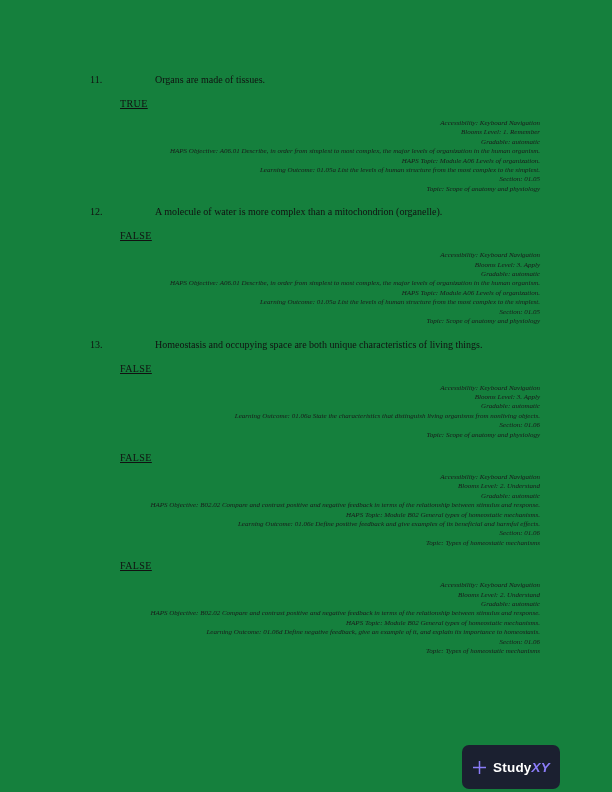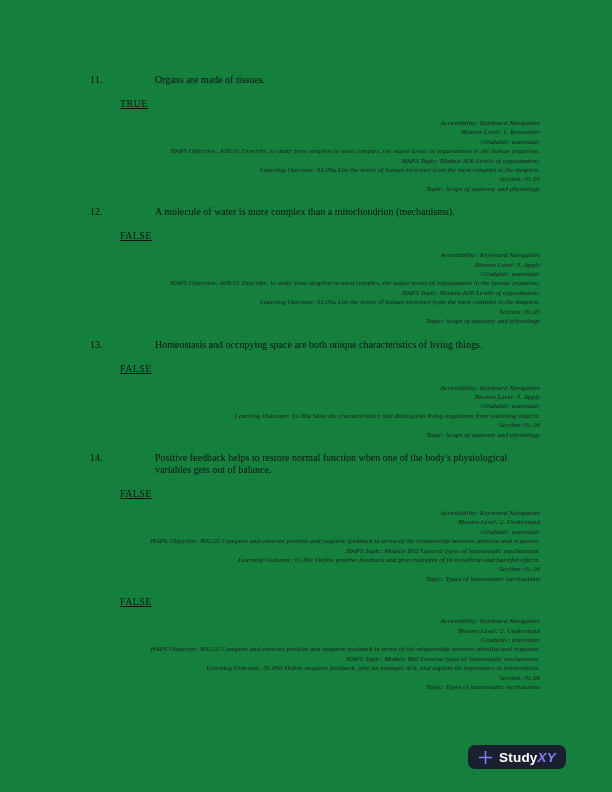--- a/index.html
+++ b/index.html
@@ -60,22 +60,22 @@
     font-style: italic;
     font-size: 7px;
     line-height: 9.4px;
     white-space: pre-line;
     margin-bottom: 12px;
     color: #1a1a1a;
   }
   .brand-badge {
     position: absolute;
     top: 745px;
-    right: 46px;
-    height: 24px;
+    right: 52px;
+    height: 44px;
     padding: 0 10px;
     display: flex;
     align-items: center;
     gap: 6px;
     border-radius: 7px;
     font-family: "Liberation Sans", sans-serif;
     font-weight: bold;
     font-size: 13.5px;
     cursor: pointer;
   }
@@ -106,21 +106,21 @@
 HAPS Objective: A06.01 Describe, in order from simplest to most complex, the major levels of organization in the human organism.
 HAPS Topic: Module A06 Levels of organization.
 Learning Outcome: 01.05a List the levels of human structure from the most complex to the simplest.
 Section: 01.05
 Topic: Scope of anatomy and physiology</div>
     </section>
 
     <section class="question">
       <div class="q-row">
         <span class="q-num">12.</span>
-        <div class="q-text">A molecule of water is more complex than a mitochondrion (mechanisms).</div>
+        <div class="q-text">A molecule of water is more complex than a mitochondrion (organelle).</div>
       </div>
       <div class="q-answer">FALSE</div>
       <div class="q-meta">Accessibility: Keyboard Navigation
 Blooms Level: 3. Apply
 Gradable: automatic
 HAPS Objective: A06.01 Describe, in order from simplest to most complex, the major levels of organization in the human organism.
 HAPS Topic: Module A06 Levels of organization.
 Learning Outcome: 01.05a List the levels of human structure from the most complex to the simplest.
 Section: 01.05
 Topic: Scope of anatomy and physiology</div>
@@ -134,24 +134,20 @@
       <div class="q-answer">FALSE</div>
       <div class="q-meta">Accessibility: Keyboard Navigation
 Blooms Level: 3. Apply
 Gradable: automatic
 Learning Outcome: 01.06a State the characteristics that distinguish living organisms from nonliving objects.
 Section: 01.06
 Topic: Scope of anatomy and physiology</div>
     </section>
 
     <section class="question">
-      <div class="q-row">
-        <span class="q-num">14.</span>
-        <div class="q-text">Positive feedback helps to restore normal function when one of the body's physiological variables gets out of balance.</div>
-      </div>
       <div class="q-answer">FALSE</div>
       <div class="q-meta">Accessibility: Keyboard Navigation
 Blooms Level: 2. Understand
 Gradable: automatic
 HAPS Objective: B02.02 Compare and contrast positive and negative feedback in terms of the relationship between stimulus and response.
 HAPS Topic: Module B02 General types of homeostatic mechanisms.
 Learning Outcome: 01.06e Define positive feedback and give examples of its beneficial and harmful effects.
 Section: 01.06
 Topic: Types of homeostatic mechanisms</div>
     </section>

